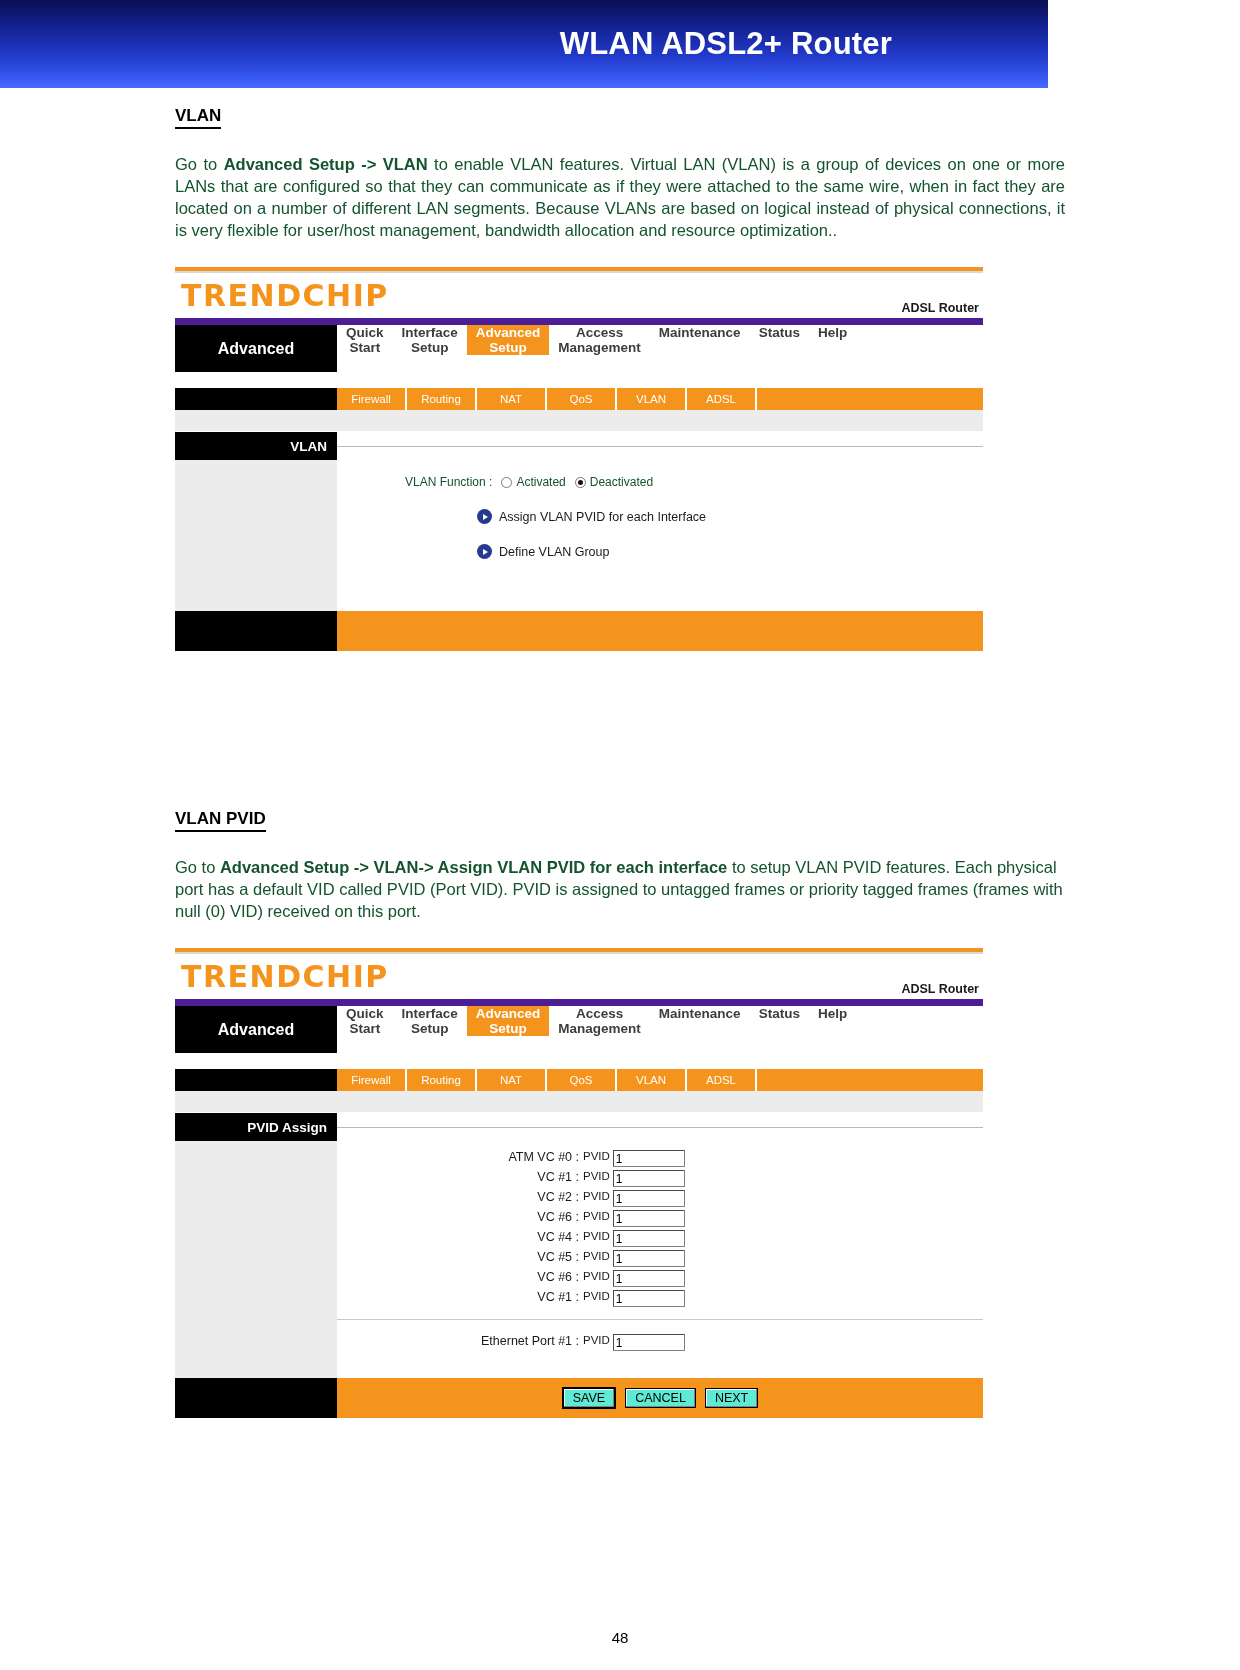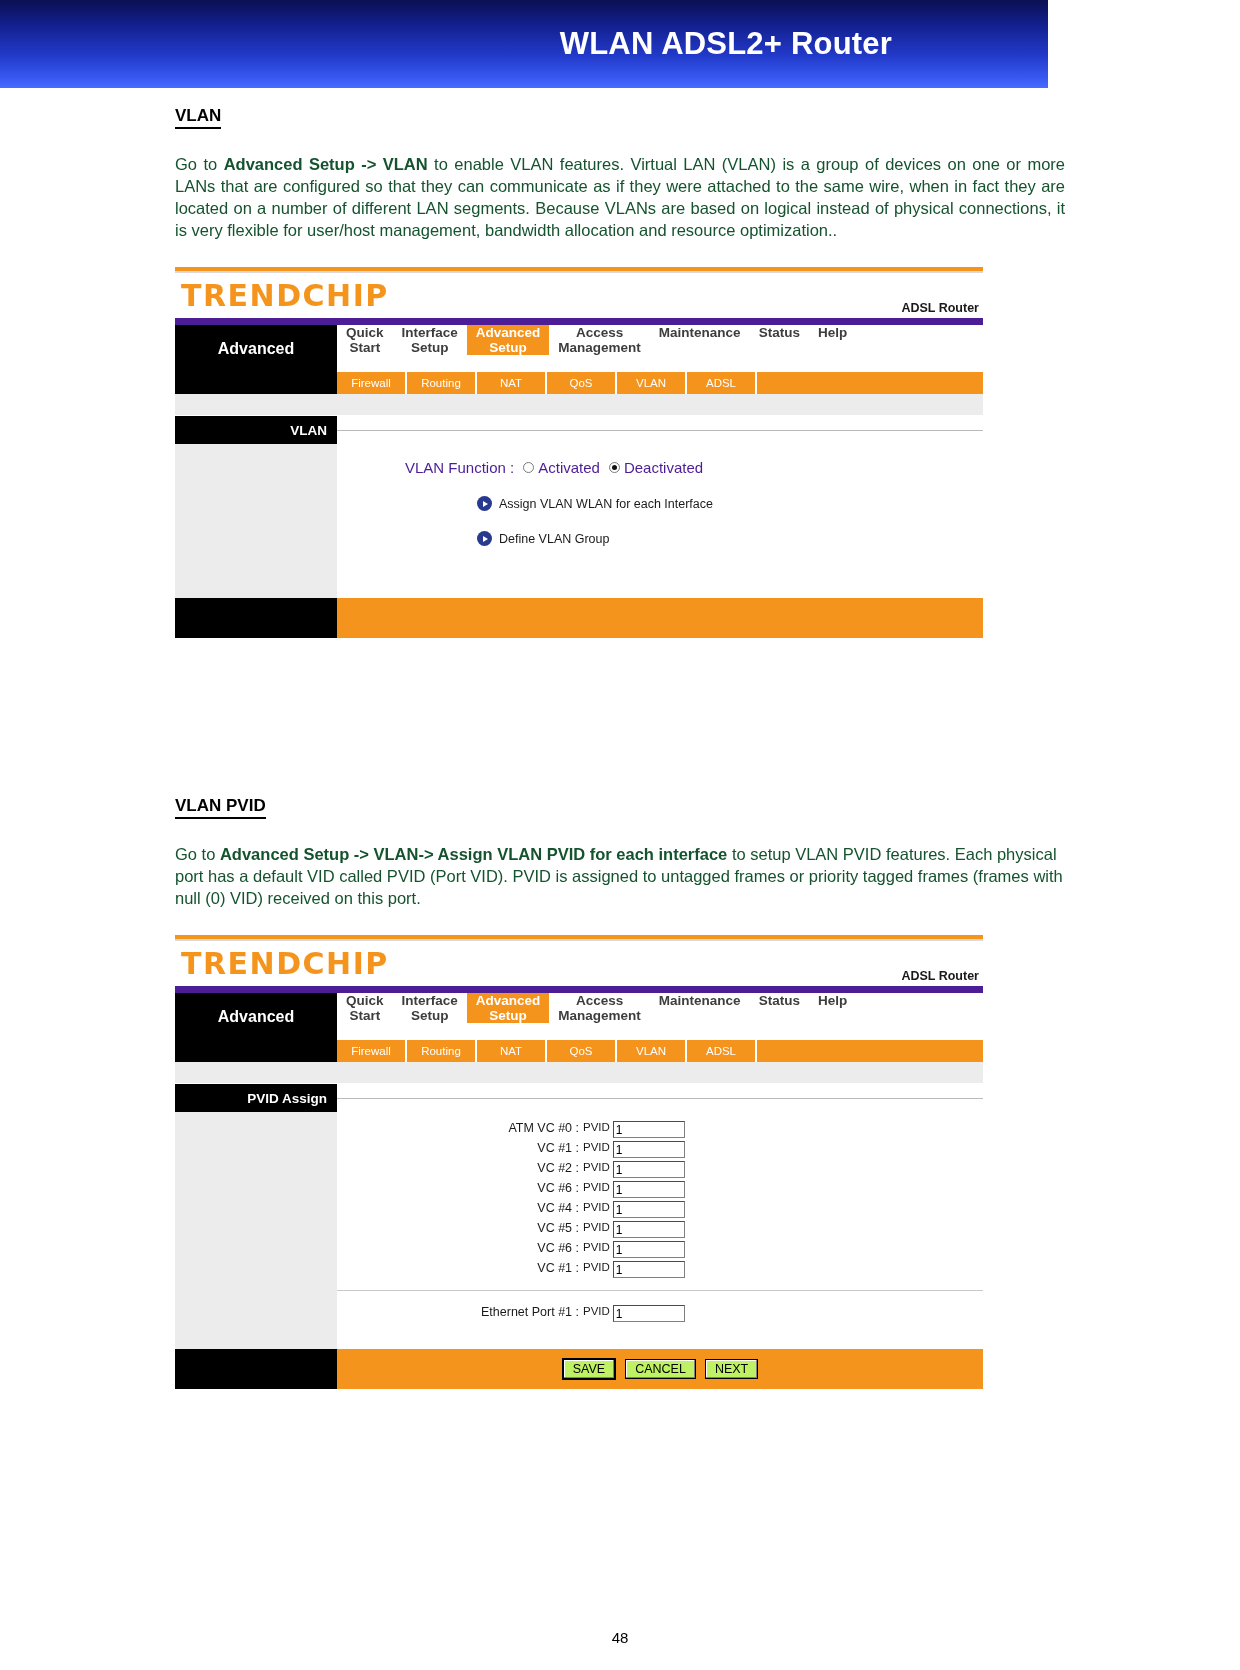--- a/index.html
+++ b/index.html
@@ -133,20 +133,21 @@
     white-space: pre-line;
   }
   .nav-tab.active {
     background: #f5941d;
     color: #ffffff;
   }
 
   .subnavrow {
     display: flex;
     height: 22px;
+    margin-top: 16px;
   }
   .subnav-left { width: 162px; background: #000000; }
   .subnav-tabs {
     flex: 1;
     display: flex;
     background: #f5941d;
   }
   .subnav-tab {
     font-size: 11.5px;
     color: #ffffff;
@@ -202,37 +203,37 @@
   .footbar-right {
     flex: 1;
     background: #f5941d;
     display: flex;
     align-items: center;
     justify-content: center;
     gap: 9px;
   }
 
   .btn {
-    background: #bef264;
+    background: #5eead4;
     border: 1px solid #000000;
     box-shadow: inset -1px -1px 0 #808080, inset 1px 1px 0 #ffffff;
     font-size: 12.5px;
     color: #000;
     padding: 2px 9px;
     font-family: "Liberation Sans", sans-serif;
   }
   .btn.default { border: 2px solid #000000; }
 
   
   .vlan-form { padding: 28px 0 0 0; }
   .form-line {
     display: flex;
     align-items: center;
-    font-size: 15px;
-    color: #4c1d95;
+    font-size: 12px;
+    color: #14532d;
     margin-left: 68px;
   }
   .radio {
     width: 11px; height: 11px;
     border-radius: 50%;
     border: 1px solid #7a7a7a;
     background: #fff;
     display: inline-block;
     position: relative;
     margin: 0 4px 0 9px;
@@ -384,21 +385,21 @@
         <div class="vlan-form">
           <div class="form-line">
             <span>VLAN Function :</span>
             <span class="radio"></span>
             <span>Activated</span>
             <span class="radio checked"></span>
             <span>Deactivated</span>
           </div>
           <div class="link-line">
             <span class="bullet-icon"></span>
-            <span>Assign VLAN WLAN for each Interface</span>
+            <span>Assign VLAN PVID for each Interface</span>
           </div>
           <div class="link-line">
             <span class="bullet-icon"></span>
             <span>Define VLAN Group</span>
           </div>
           <div style="height:52px"></div>
         </div>
       </div>
     </div>
 

